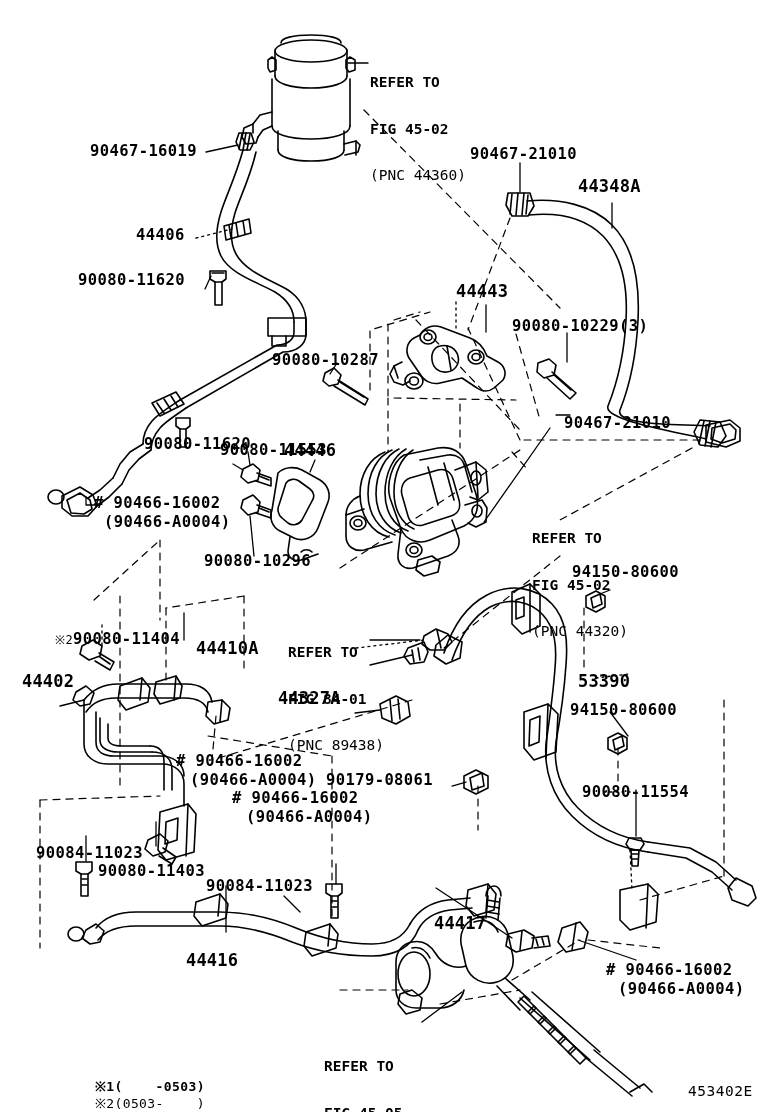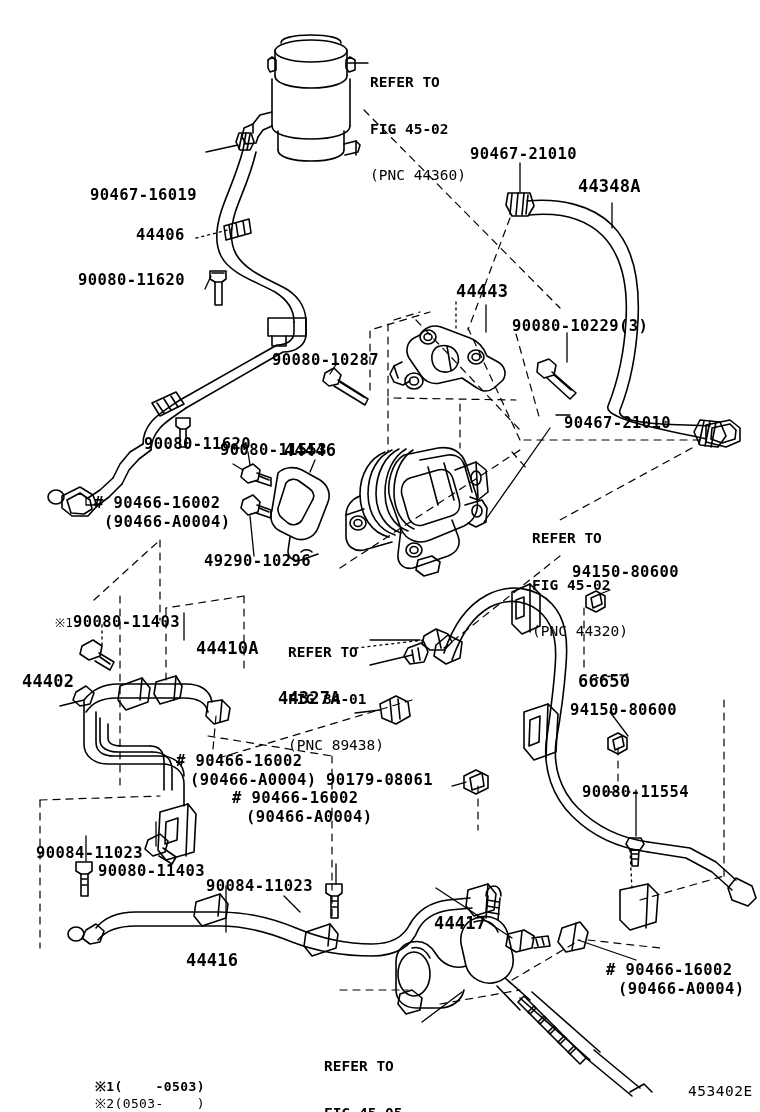--- a/index.html
+++ b/index.html
@@ -531,61 +531,61 @@
 
     </g>
   </svg>
 
   <div class="lbl ref" style="left:370px; top:44px;">
     <div>REFER TO</div>
     <div>FIG 45-02</div>
     <div class="thin">(PNC 44360)</div>
   </div>
 
-  <div class="lbl" style="left:90px; top:143px;margin-top:44px;">90467-16019</div>
+  <div class="lbl" style="left:90px; top:143px;">90467-16019</div>
   <div class="lbl" style="left:136px; top:227px;">44406</div>
   <div class="lbl" style="left:78px; top:272px;">90080-11620</div>
   <div class="lbl" style="left:470px; top:146px;">90467-21010</div>
   <div class="lbl big" style="left:578px; top:178px;">44348A</div>
   <div class="lbl big" style="left:456px; top:283px;text-align:right;">44443</div>
   <div class="lbl" style="left:512px; top:318px;">90080-10229(3)</div>
   <div class="lbl" style="left:272px; top:352px;">90080-10287</div>
   <div class="lbl" style="left:220px; top:442px;">90080-11553</div>
   <div class="lbl" style="left:144px; top:436px;">90080-11620</div>
   <div class="lbl big" style="left:284px; top:442px;">44446</div>
-  <div class="lbl" style="left:204px; top:553px;">49290-10296</div>
+  <div class="lbl" style="left:204px; top:553px;">90080-10296</div>
 
   <div class="lbl" style="left:94px; top:495px;"># 90466-16002</div>
   <div class="lbl" style="left:104px; top:514px;">(90466-A0004)</div>
 
   <div class="lbl" style="left:564px; top:415px;">90467-21010</div>
 
   <div class="lbl ref" style="left:532px; top:500px;">
     <div>REFER TO</div>
     <div>FIG 45-02</div>
     <div class="thin">(PNC 44320)</div>
   </div>
 
   <div class="lbl" style="left:572px; top:564px;">94150-80600</div>
 
-  <div class="lbl" style="left:16px; top:597px;">
-    <span class="mk">※1</span><span>90080-11403</span>
+  <div class="lbl" style="left:16px; top:614px;">
+    <span class="mk">※2</span><span>90080-11404</span>
   </div>
 
   <div class="lbl big" style="left:22px; top:673px;">44402</div>
 
   <div class="lbl ref" style="left:288px; top:614px;">
     <div>REFER TO</div>
     <div>FIG 84-01</div>
     <div class="thin">(PNC 89438)</div>
   </div>
 
   <div class="lbl big" style="left:196px; top:640px;">44410A</div>
   <div class="lbl big" style="left:278px; top:690px;text-align:center;">44327A</div>
-  <div class="lbl big" style="left:578px; top:673px;">66650</div>
+  <div class="lbl big" style="left:578px; top:673px;">53390</div>
   <div class="lbl" style="left:570px; top:702px;">94150-80600</div>
 
   <div class="lbl" style="left:176px; top:753px;"># 90466-16002</div>
   <div class="lbl" style="left:190px; top:772px;">(90466-A0004)</div>
   <div class="lbl" style="left:326px; top:772px;">90179-08061</div>
   <div class="lbl" style="left:232px; top:790px;"># 90466-16002</div>
   <div class="lbl" style="left:246px; top:809px;">(90466-A0004)</div>
 
   <div class="lbl" style="left:582px; top:784px;">90080-11554</div>
   <div class="lbl" style="left:36px; top:845px;">90084-11023</div>

